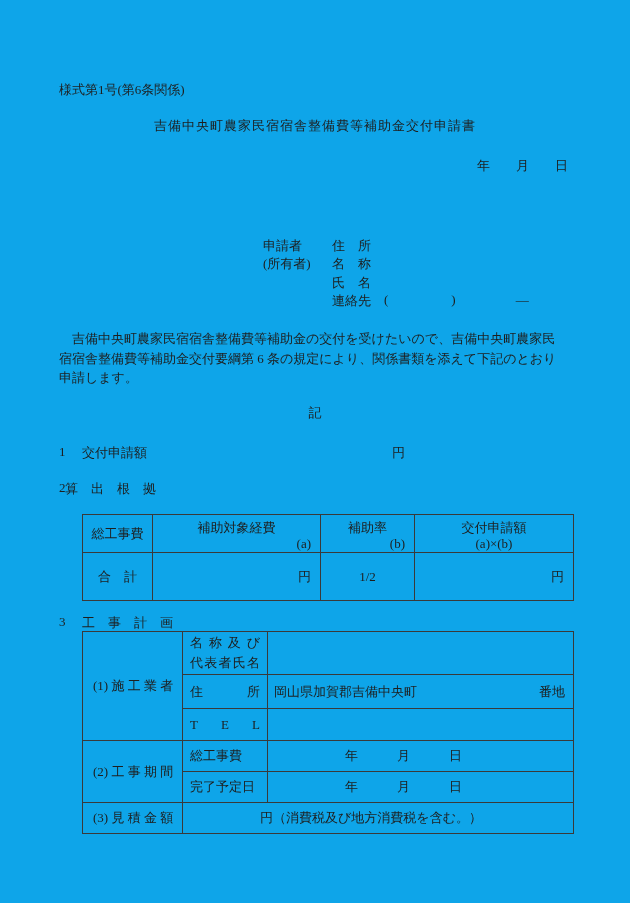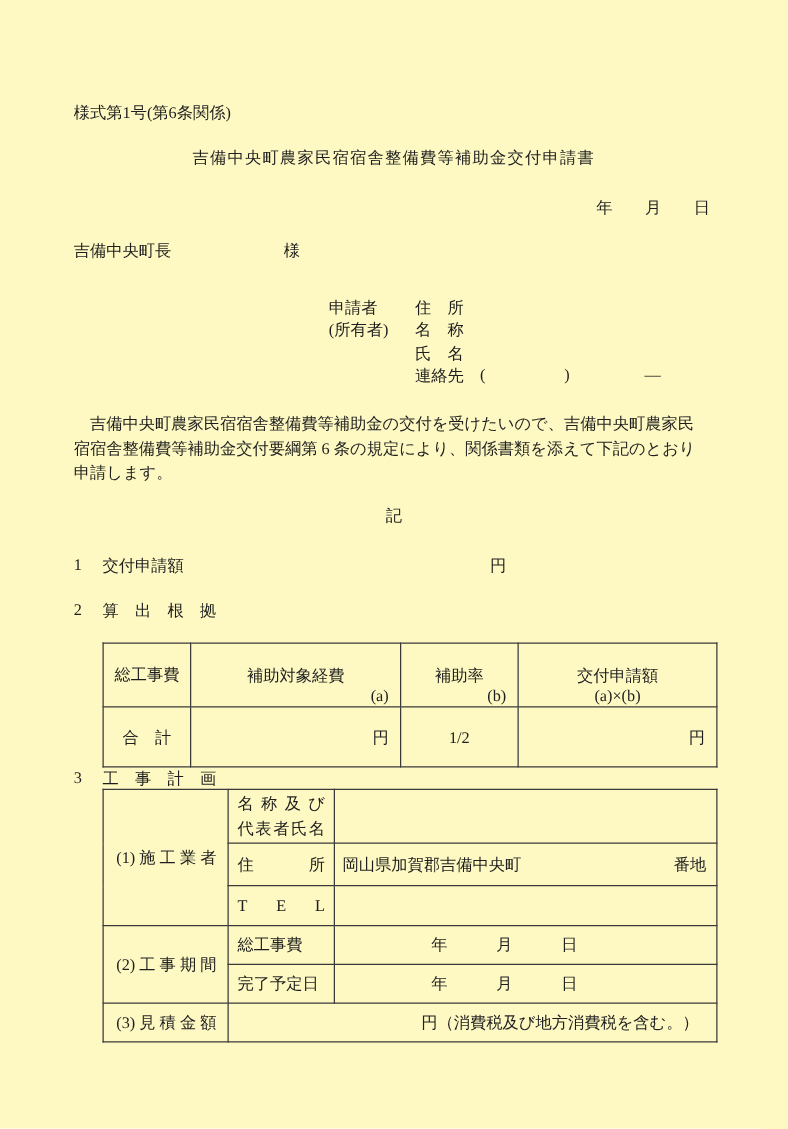--- a/index.html
+++ b/index.html
@@ -1,17 +1,17 @@
 <!DOCTYPE html>
 <html><head>
 <meta charset="utf-8">
 <style>
   html,body { margin:0; padding:0; background:#ffffff; }
   .page {
-    position:relative; width:630px; height:903px; background:#fef9c3;
+    position:relative; width:630px; height:903px; background:#0ea5e9;
     font-family:"Liberation Serif","DejaVu Serif",serif;
     font-size:13px; color:#1e1e1e; overflow:hidden;
   }
   .abs { position:absolute; white-space:nowrap; }
   .center-row { left:0; right:0; text-align:center; }
   .doc-title { letter-spacing:1px; }
 
   
   .app-row { position:absolute; left:263px; display:flex; align-items:flex-start; }
   .app-label { display:inline-block; width:69px; }
@@ -26,48 +26,45 @@
   
   table { border-collapse:collapse; table-layout:fixed; }
   td { border:1px solid #3a3a3a; padding:0; font-size:13px; color:#1e1e1e; vertical-align:middle; }
   .tbl { position:absolute; left:82px; }
   .calc-tbl  { top:514px; }
   .plan-tbl  { top:631px; }
   .outer { border:1.5px solid #3a3a3a; }
 
   
   .calc-tbl td { text-align:center; }
-  .h-top { line-height:17px; padding-top:17px; text-align:center; }
+  .h-top { line-height:17px; padding-top:3px; text-align:center; }
   .h-sub-right { line-height:16px; text-align:right; padding-right:9px; }
   .h-sub-center { line-height:16px; text-align:center; }
   .cell-right { text-align:right !important; padding-right:9px !important; }
 
   
   .plan-group { text-align:left !important; padding-left:10px !important; white-space:nowrap; }
   .plan-sub   { padding:0 7px !important; }
   .plan-sub2  { text-align:left !important; padding-left:7px !important; }
   .plan-date  { text-align:center !important; padding-right:34px !important; }
-  .plan-money { text-align:right; padding-right:14px !important; }
+  .plan-money { text-align:center; padding-right:14px !important; }
   .spread { display:flex; justify-content:space-between; line-height:20px; }
   .flex-between { display:flex; justify-content:space-between; padding:0 8px 0 6px; }
 </style>
 </head>
 <body>
 
 <div class="page">
 
   <div class="abs" style="left:59px; top:81px;">様式第1号(第6条関係)</div>
 
   <div class="abs center-row doc-title" style="top:117px;text-align:center;">吉備中央町農家民宿宿舎整備費等補助金交付申請書</div>
 
   <div class="abs" style="left:477px; top:157px;">年　　月　　日</div>
 
-  <div class="abs" style="left:59px; top:192px;">
-    <span>吉備中央町長</span><span style="display:inline-block; margin-left:90px;">様</span>
-  </div>
 
   <div class="app-row" style="top:237px;">
     <span class="app-label">申請者</span>
     <span class="app-field">住　所</span>
   </div>
   <div class="app-row" style="top:255px;">
     <span class="app-label">(所有者)</span>
     <span class="app-field">名　称</span>
   </div>
   <div class="app-row" style="top:274px;align-items:flex-end;">
@@ -91,21 +88,21 @@
   <div class="abs center-row" style="top:404px;">記</div>
 
   <div>
     <span class="abs" style="left:59px; top:444px;">1</span>
     <span class="abs" style="left:82px; top:444px;">交付申請額</span>
     <span class="abs" style="left:392px; top:444px;">円</span>
   </div>
 
   <div>
     <span class="abs" style="left:59px; top:480px;">2</span>
-    <span class="abs" style="left:82px; top:480px;">算　出　根　拠</span>
+    <span class="abs" style="left:65px; top:480px;">算　出　根　拠</span>
   </div>
 
   <table class="tbl calc-tbl outer">
     <colgroup>
         <col style="width:70px">
         <col style="width:168px">
         <col style="width:94px">
         <col style="width:159px">
       </colgroup>
     <tbody>

